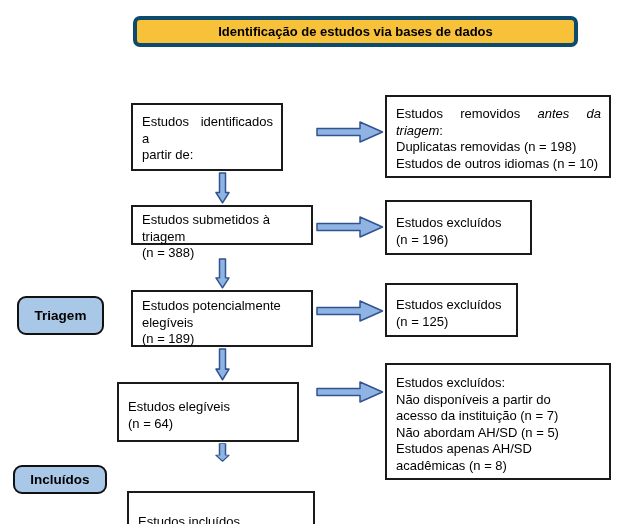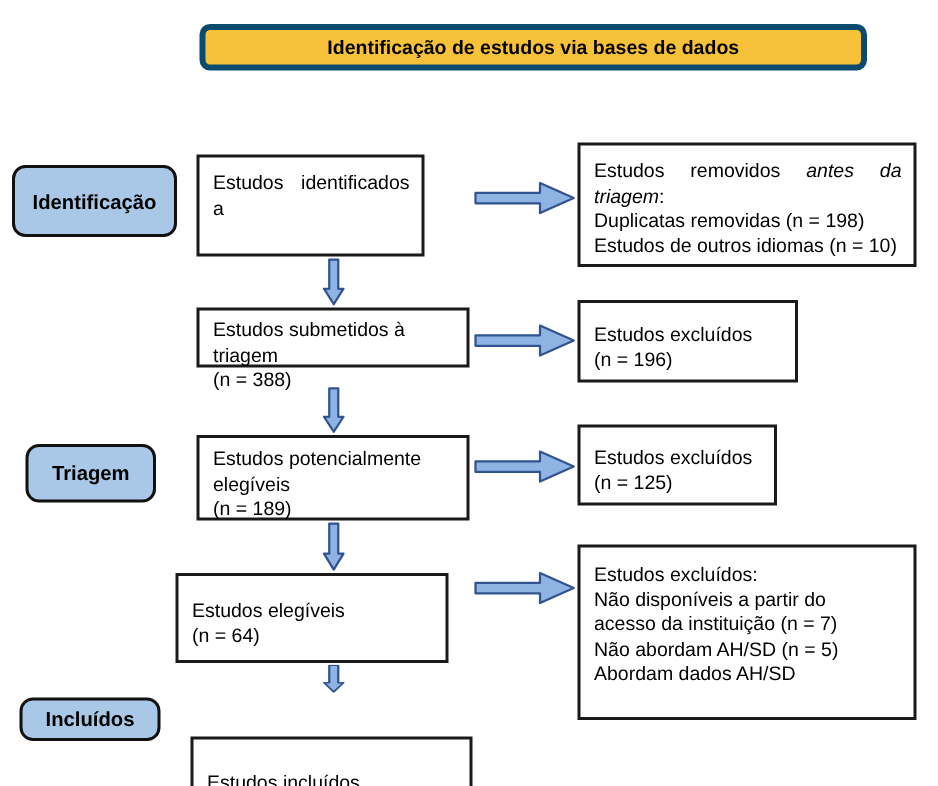--- a/index.html
+++ b/index.html
@@ -57,32 +57,30 @@
 </style>
 </head>
 <body>
 
 <div class="canvas">
 
   <div class="banner">
     <span>Identificação de estudos via bases de dados</span>
   </div>
 
-  <div class="stage" style="left:8px; top:110px; width:110px; height:48px;">
-    <span>Identificação</span>
-  </div>
   <div class="stage" style="left:17px; top:296px; width:87px; height:39px;">
     <span>Triagem</span>
   </div>
   <div class="stage" style="left:13px; top:465px; width:94px; height:29px;">
     <span>Incluídos</span>
   </div>
 
   <div class="box" style="left:131px; top:103px; width:152px; height:68px; padding-top:9px;">
     <div class="line spread">Estudos identificados a</div>
+    <div class="line">partir de:</div>
   </div>
 
   <div class="box" style="left:131px; top:205px; width:182px; height:40px; padding-top:5px;">
     <div class="line">Estudos submetidos à</div>
     <div class="line">triagem</div>
     <div class="line">(n = 388)</div>
   </div>
 
   <div class="box" style="left:131px; top:290px; width:182px; height:57px; padding-top:6px;">
     <div class="line">Estudos potencialmente</div>
@@ -115,21 +113,22 @@
   <div class="box" style="left:385px; top:283px; width:133px; height:54px; padding-top:12px;">
     <div class="line">Estudos excluídos</div>
     <div class="line">(n = 125)</div>
   </div>
 
   <div class="box" style="left:385px; top:363px; width:226px; height:117px; padding-top:10px;">
     <div class="line">Estudos excluídos:</div>
     <div class="line">Não disponíveis a partir do</div>
     <div class="line">acesso da instituição (n = 7)</div>
     <div class="line">Não abordam AH/SD (n = 5)</div>
-    <div class="line">Abordam dados AH/SD</div>
+    <div class="line">Estudos apenas AH/SD</div>
+    <div class="line">acadêmicas (n = 8)</div>
   </div>
 
   <svg class="arrow" style="left:316px; top:121px;" width="68" height="22" viewBox="0 0 68 22">
     <polygon points="1,7.5 44,7.5 44,1 66.5,11 44,21 44,14.5 1,14.5"></polygon>
   </svg>
   <svg class="arrow" style="left:316px; top:216px;" width="68" height="22" viewBox="0 0 68 22">
     <polygon points="1,7.5 44,7.5 44,1 66.5,11 44,21 44,14.5 1,14.5"></polygon>
   </svg>
   <svg class="arrow" style="left:316px; top:300px;" width="68" height="22" viewBox="0 0 68 22">
     <polygon points="1,7.5 44,7.5 44,1 66.5,11 44,21 44,14.5 1,14.5"></polygon>

